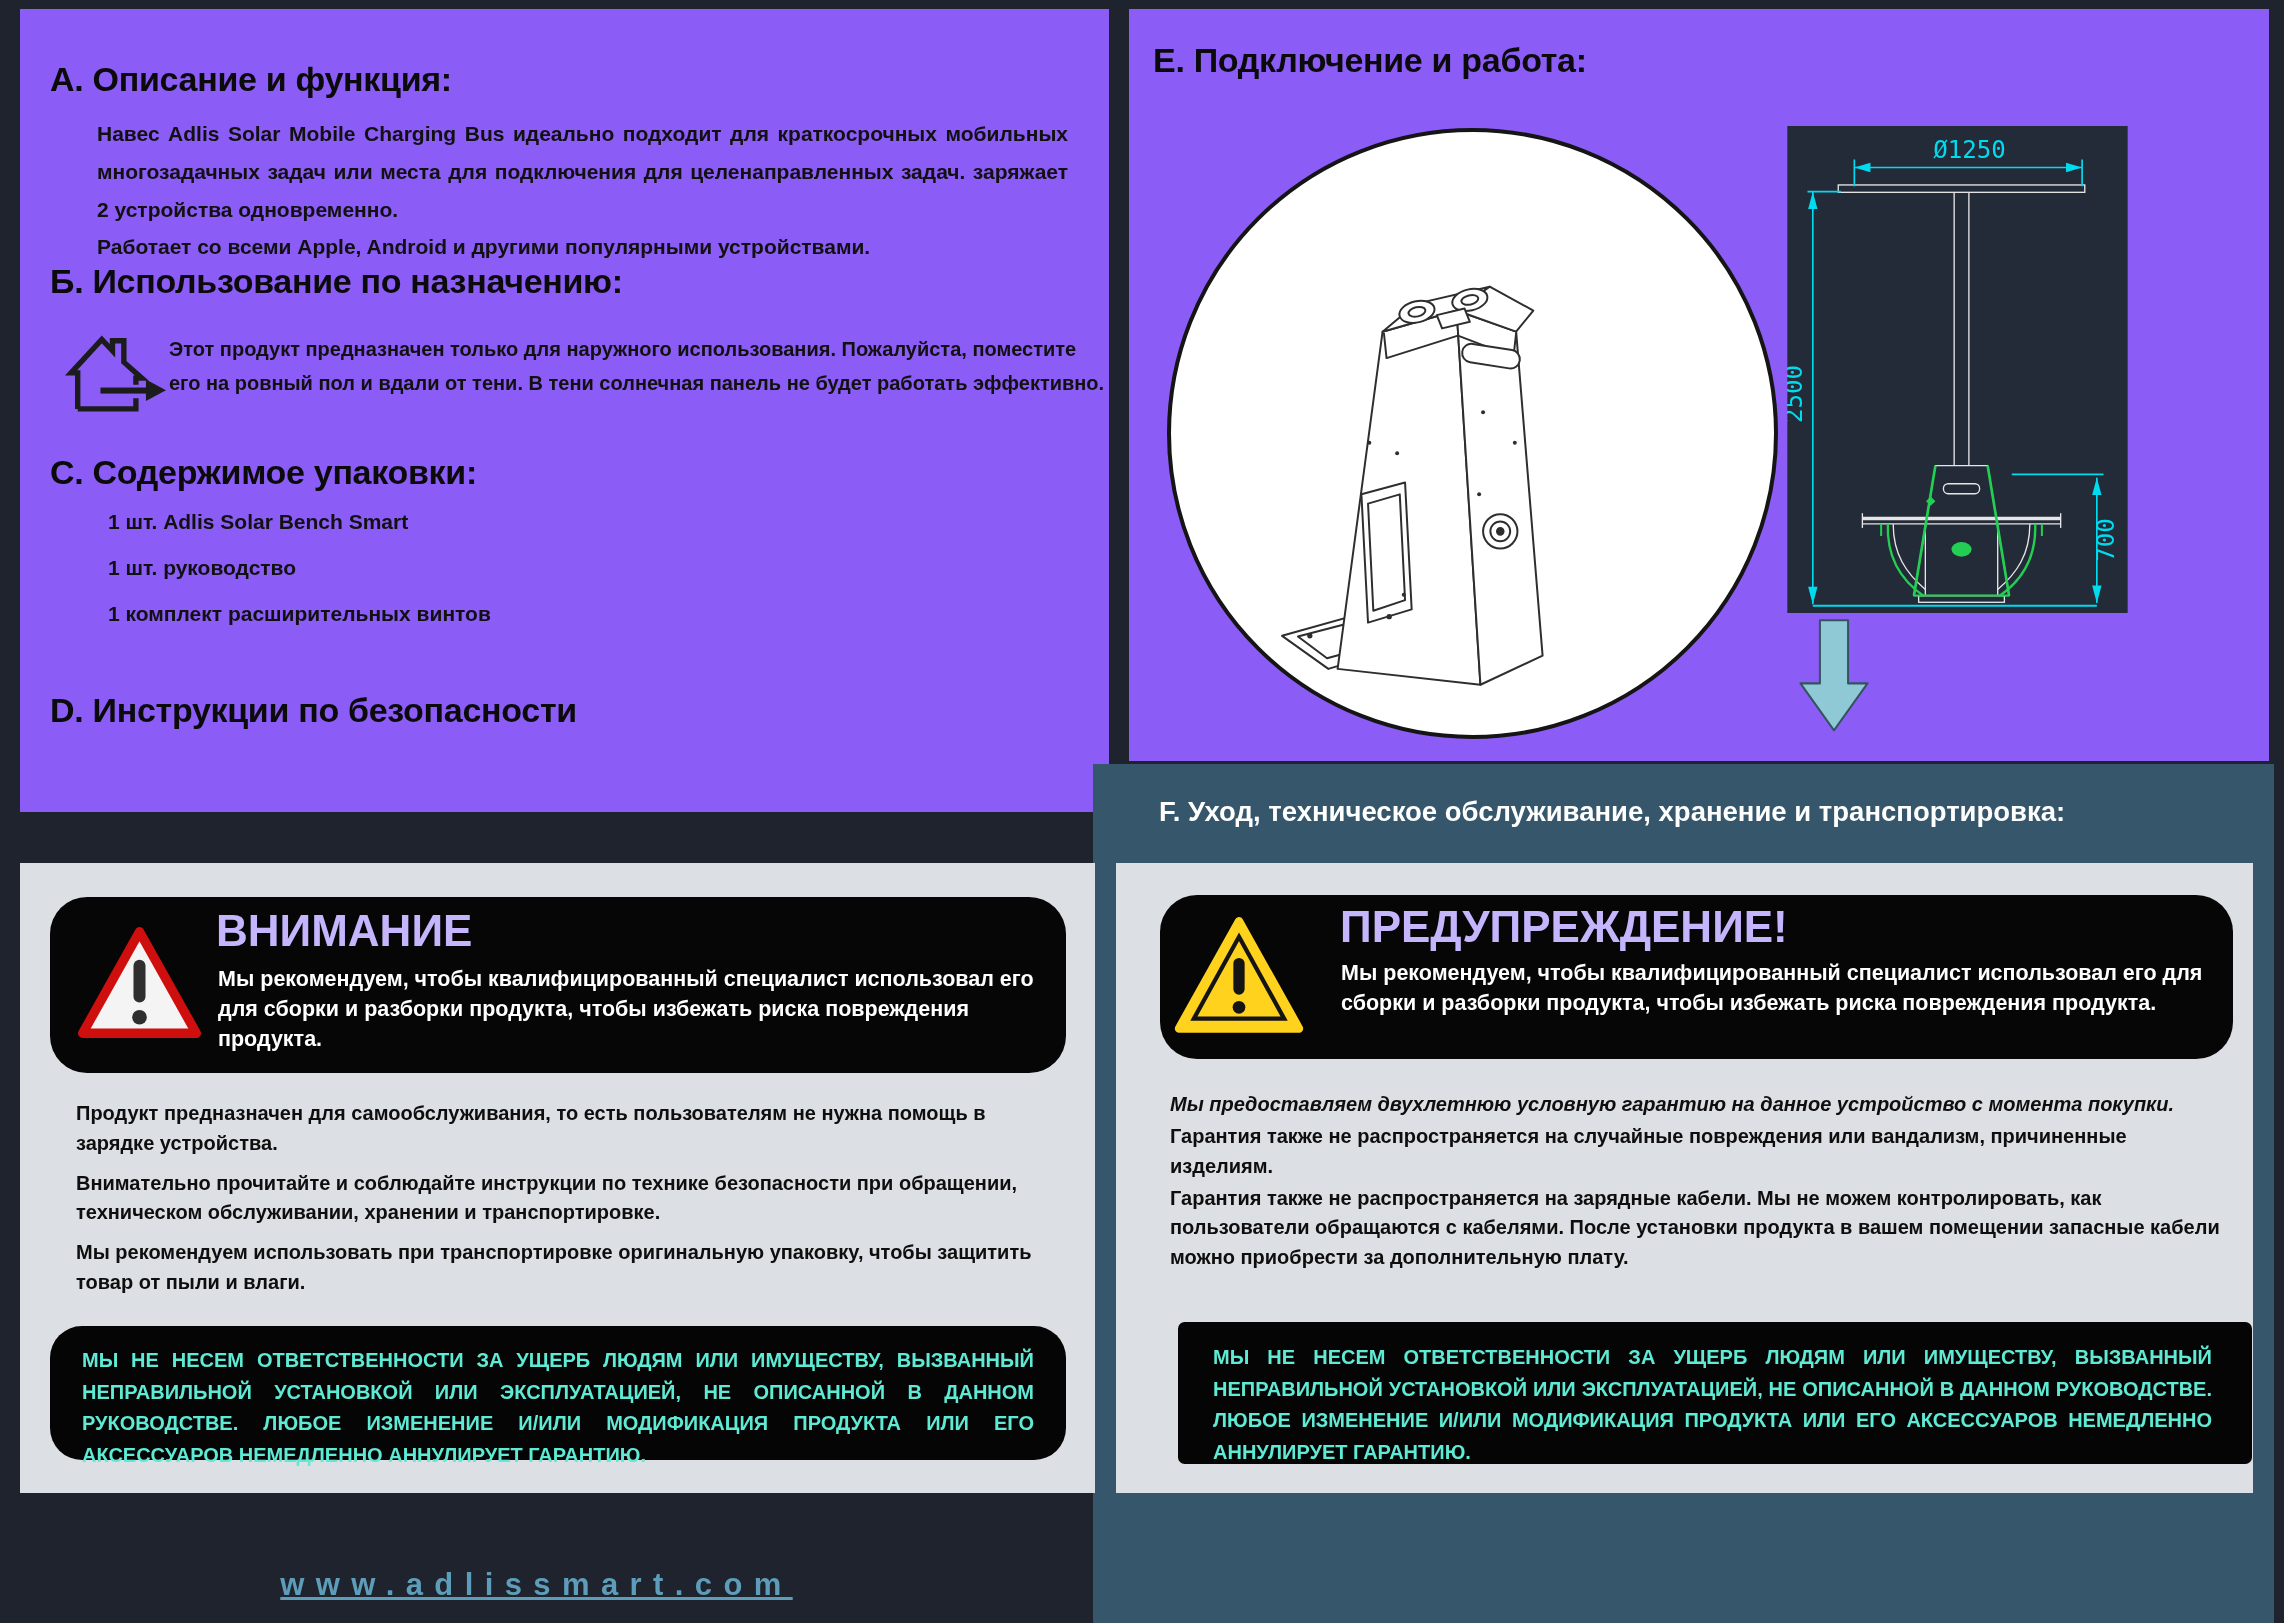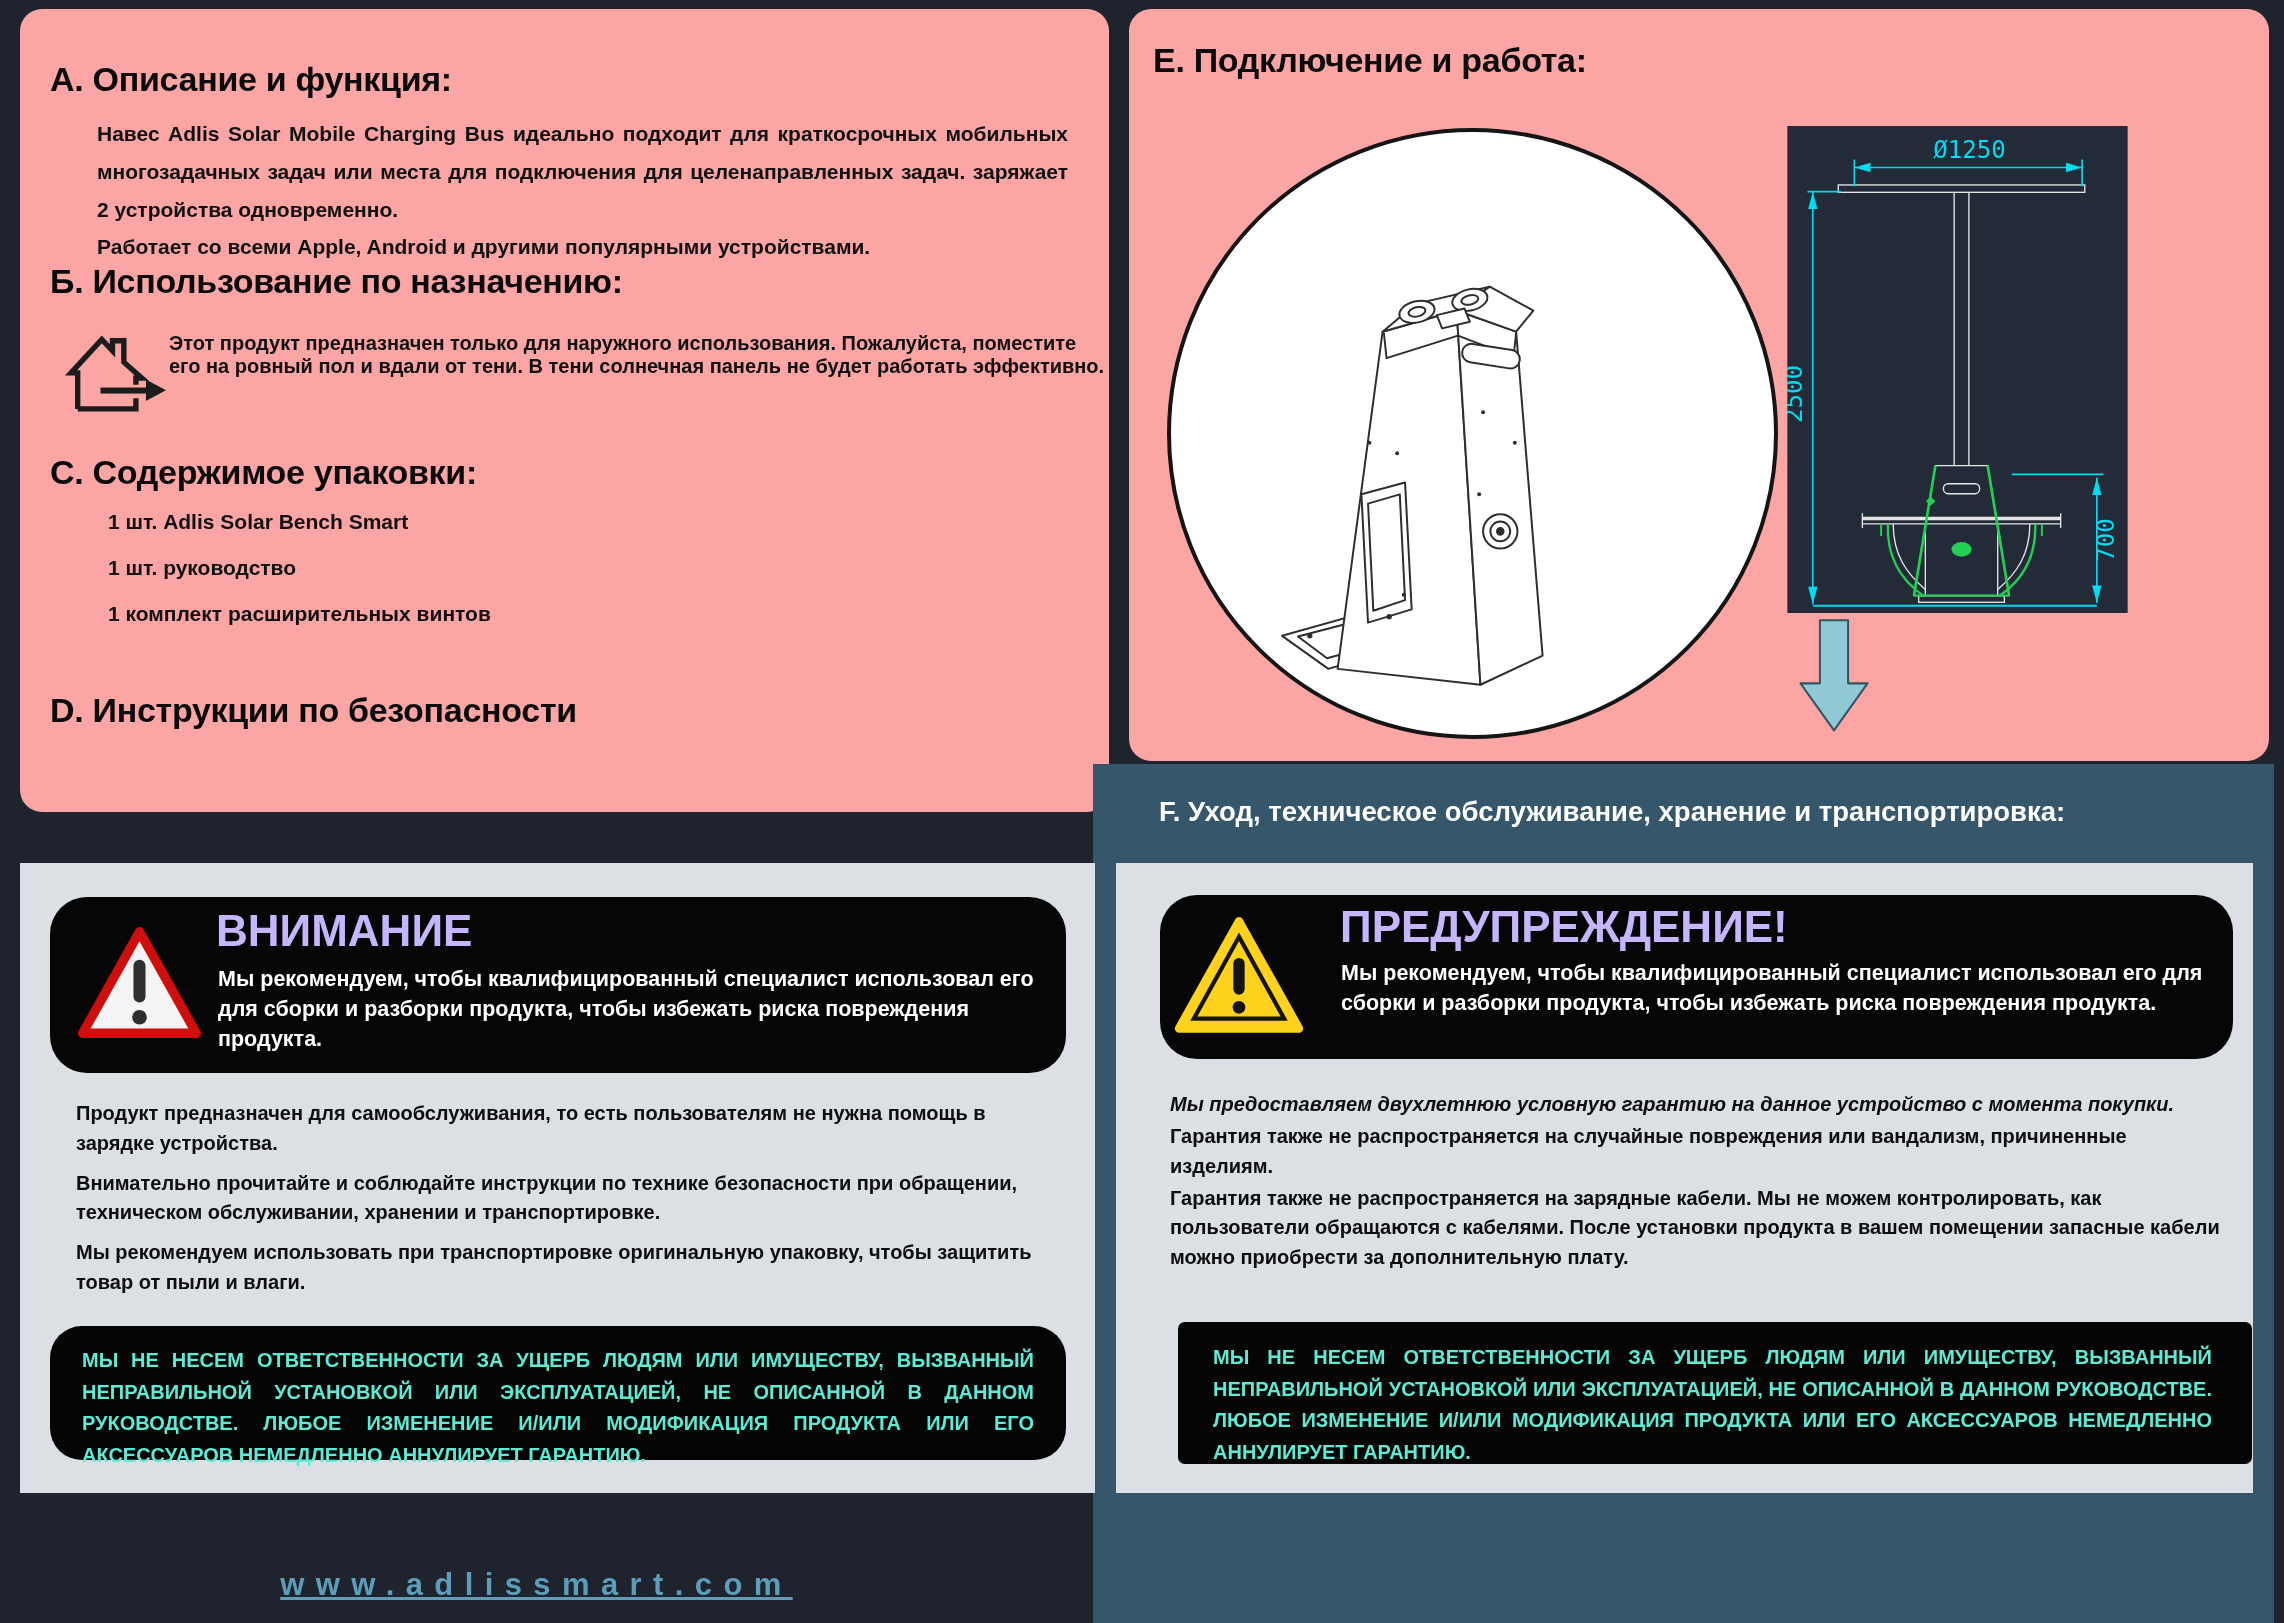--- a/index.html
+++ b/index.html
@@ -1,19 +1,19 @@
 <!DOCTYPE html>
 <html style="font-size:10.7px"><head>
 <meta charset="utf-8">
 <style>
   html,body{margin:0;padding:0;background:#1f232d;}
   #page{position:relative;width:2284px;height:1623px;background:#1f232d;
         font-family:"Liberation Sans",sans-serif;overflow:hidden;color:#0c0c0c;}
   .abs{position:absolute;}
-  .panel-white{position:absolute;background:#fca5a5;border-radius:22px;}
+  .panel-white{position:absolute;background:#8b5cf6;}
   .panel-gray{position:absolute;background:#dcdfe3;}
   .band-blue{position:absolute;background:#35566b;}
   .h1{position:absolute;font-weight:bold;font-size:34px;color:#0b0b0b;letter-spacing:-0.3px;white-space:nowrap;}
   .bodytext{font-weight:bold;font-size:21px;line-height:38px;color:#111;}
   .just{text-align:justify;text-justify:inter-word;}
   .list-item{position:absolute;font-weight:bold;font-size:21px;color:#111;white-space:nowrap;}
   .f-title{position:absolute;font-weight:bold;font-size:27.5px;color:#ffffff;white-space:nowrap;}
   .warnbox{position:absolute;background:#060606;border-radius:37px;}
   .warn-title{position:absolute;font-weight:bold;font-size:44px;color:#c4b5fd;white-space:nowrap;}
   .warn-body{position:absolute;font-weight:bold;font-size:21.5px;line-height:30px;color:#ffffff;}
@@ -46,21 +46,21 @@
           <path d="M28,128 L28,74 L18,74 L64,24 L80,41 L80,26 L97,26 L97,58 L124,82 L115,82 L115,92"></path>
           <path d="M115,112 L115,128 L28,128"></path>
         </g>
         <g>
           <rect x="62" y="96" width="72" height="9" fill="#1c1c1c"></rect>
           <polygon points="130,84 160,100 130,116" fill="#1c1c1c"></polygon>
         </g>
       </svg>
     </div>
 
-    <div class="abs" style="left:149px;top:323px;width:939px;font-size:20px;line-height:23px;font-weight:bold;color:#111;">Этот продукт предназначен только для наружного использования. Пожалуйста, поместите его на ровный пол и вдали от тени. В тени солнечная панель не будет работать эффективно.</div>
+    <div class="abs" style="left:149px;top:323px;width:939px;font-size:20px;line-height:34px;font-weight:bold;color:#111;">Этот продукт предназначен только для наружного использования. Пожалуйста, поместите его на ровный пол и вдали от тени. В тени солнечная панель не будет работать эффективно.</div>
 
     <div class="h1" style="left:30px;top:444px;">C. Содержимое упаковки:</div>
 
     <div class="list-item" style="left:88px;top:501px;">1 шт. Adlis Solar Bench Smart</div>
     <div class="list-item" style="left:88px;top:547px;">1 шт. руководство</div>
     <div class="list-item" style="left:88px;top:593px;">1 комплект расширительных винтов</div>
 
     <div class="h1" style="left:30px;top:682px;">D. Инструкции по безопасности</div>
   </div>
 

